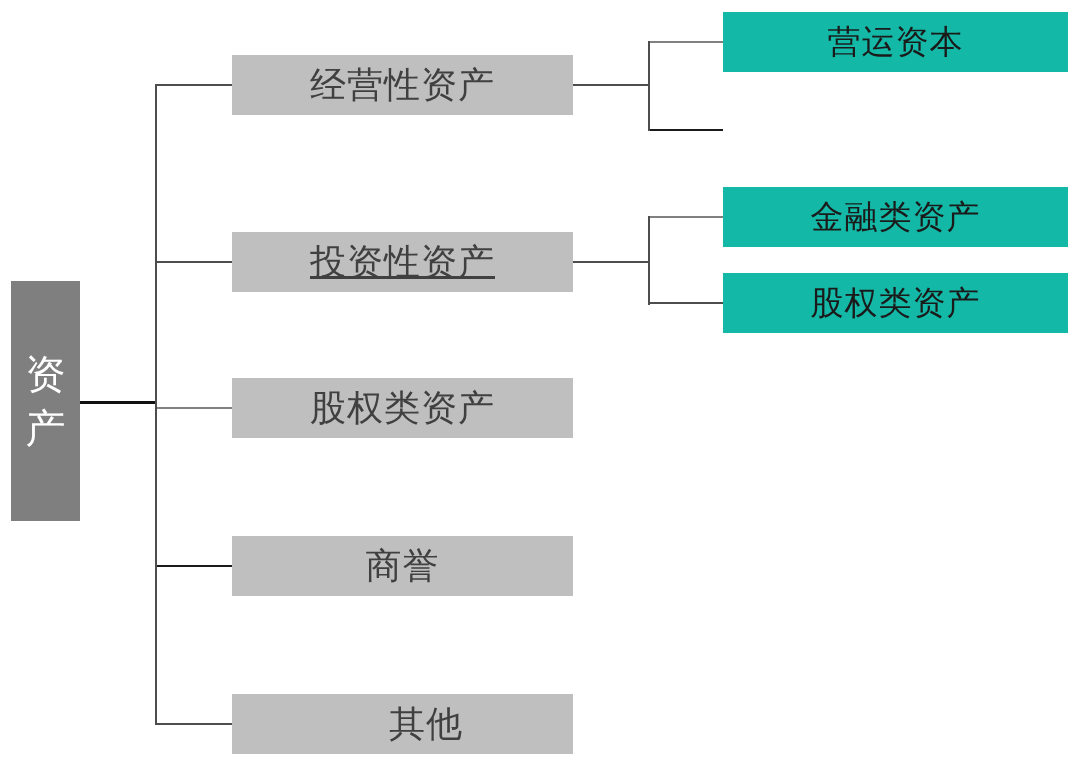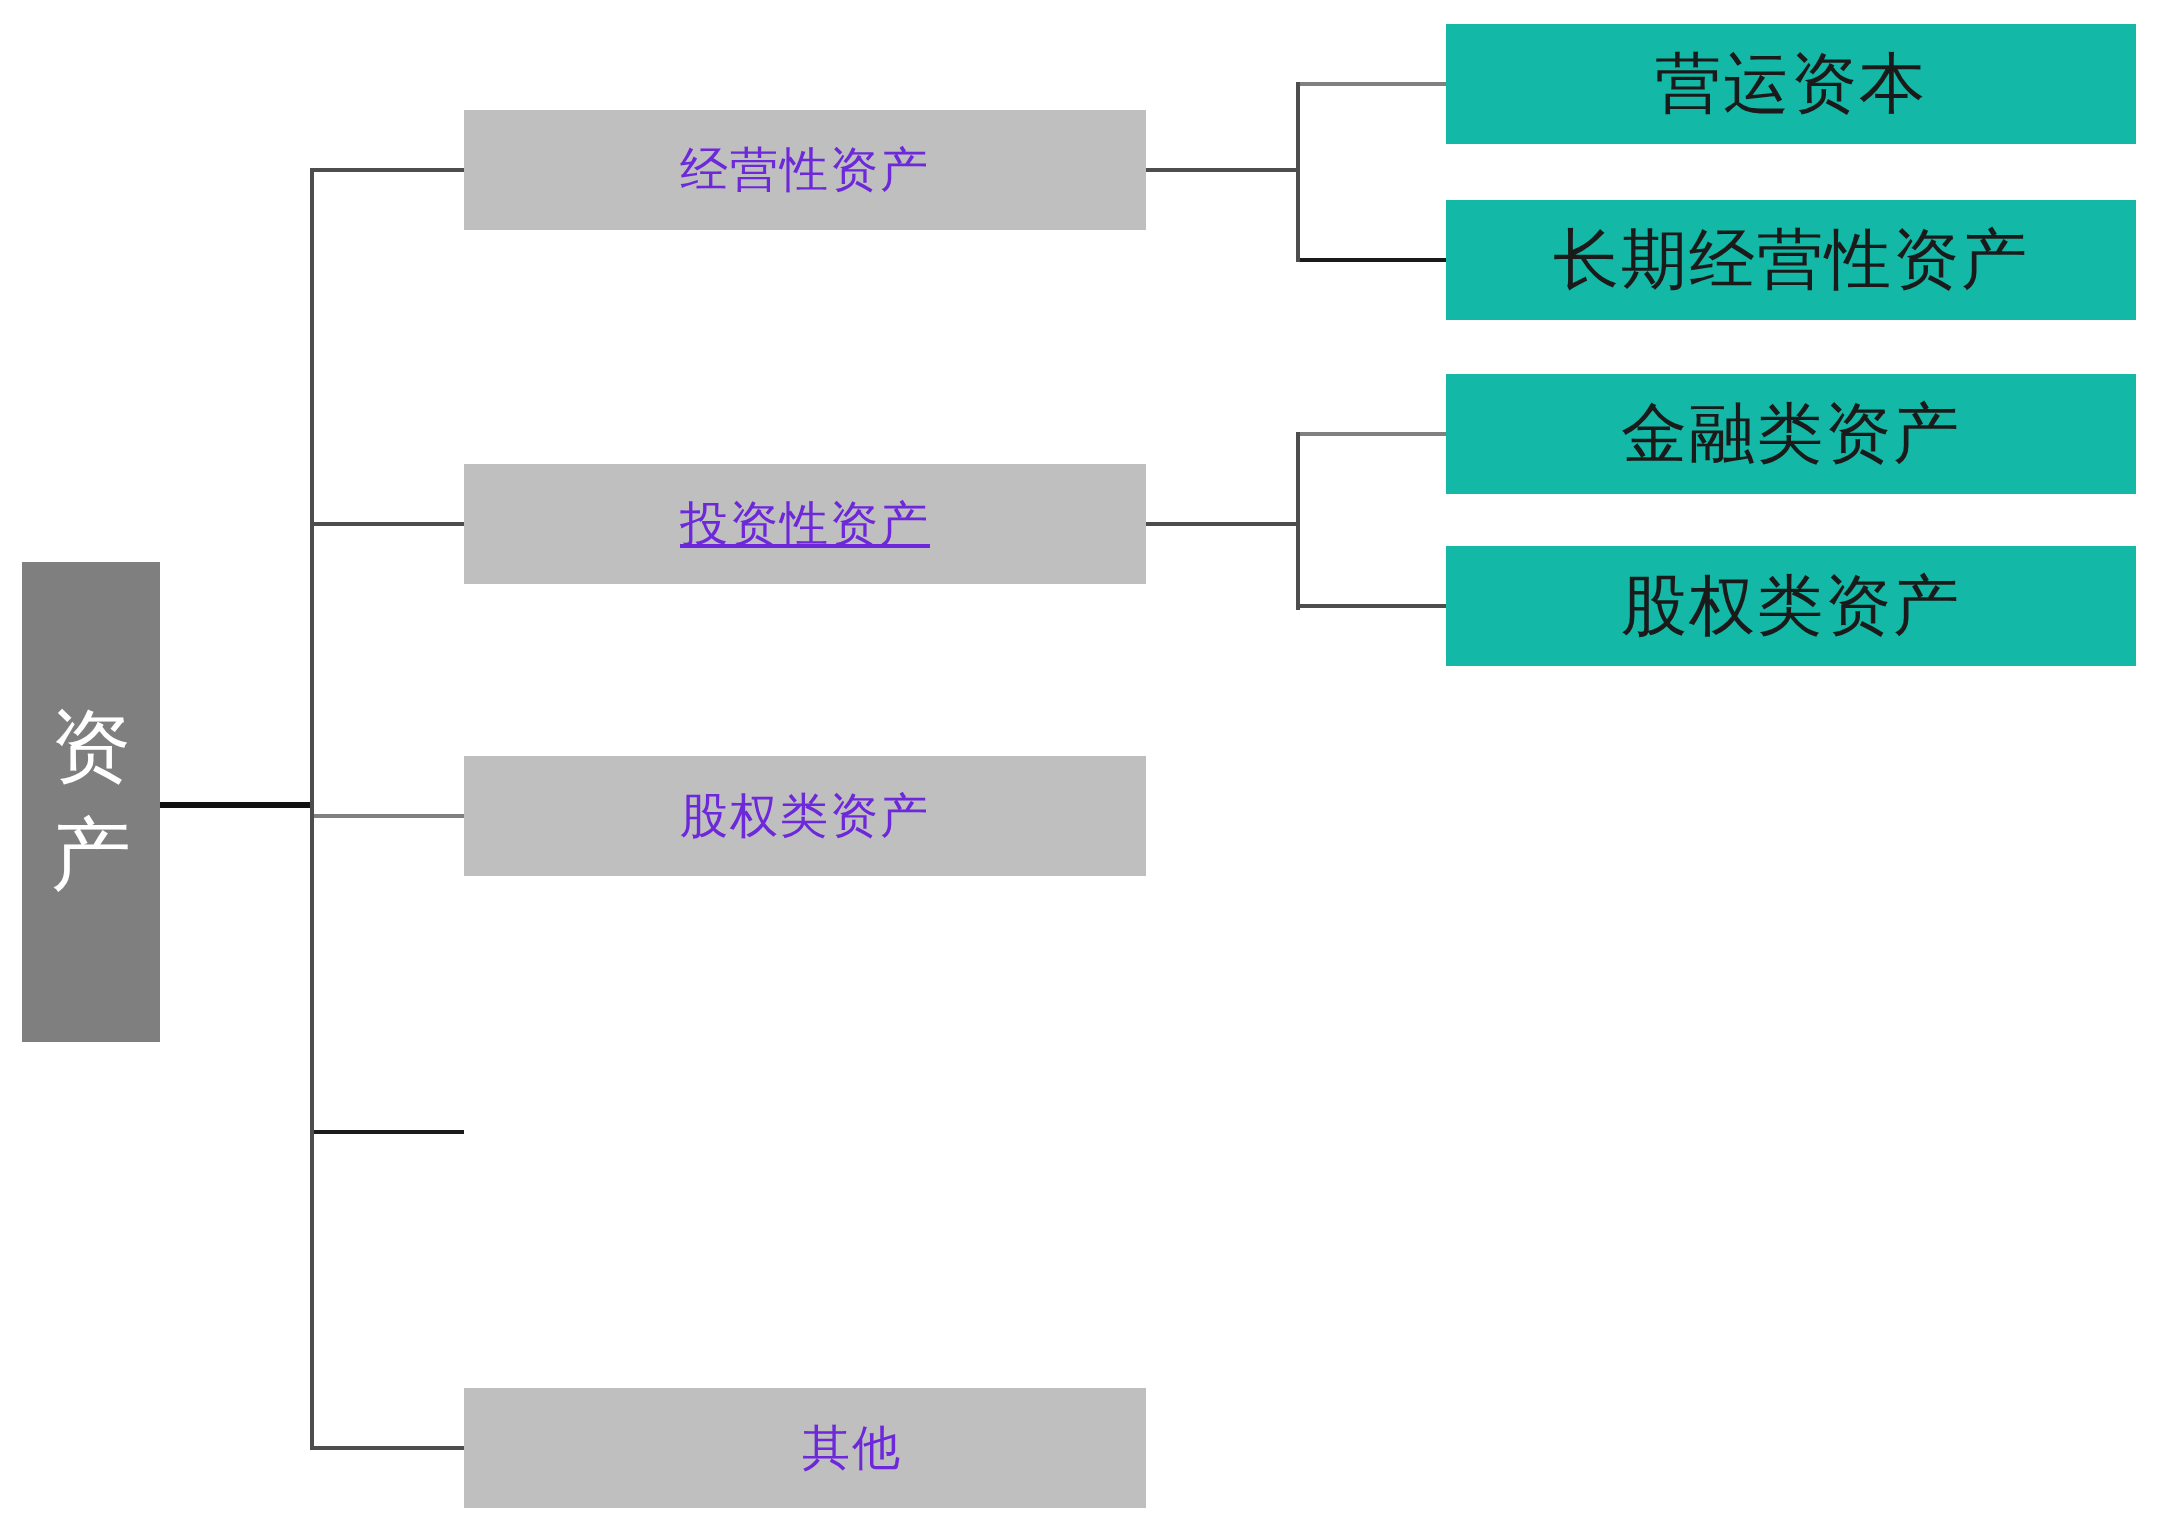--- a/index.html
+++ b/index.html
@@ -30,22 +30,22 @@
     color: #ffffff;
     font-size: 40px;
     line-height: 1.35;
     word-break: break-all;
     padding: 0 14px;
   }
   .node-branch {
     left: 232px;
     width: 341px; height: 60px;
     background: #bfbfbf;
-    color: #6d28d9;
-    font-size: 24px;
+    color: #404040;
+    font-size: 36px;
     letter-spacing: 1px;
   }
   .node-leaf {
     left: 723px;
     width: 345px; height: 60px;
     background: #14b8a6;
     color: #1a1a1a;
     font-size: 33px;
     letter-spacing: 1px;
   }
@@ -105,20 +105,20 @@
   <div class="line line-h g2-parent"></div>
   <div class="line line-v g2-spine"></div>
   <div class="line line-h g2-child1"></div>
   <div class="line line-h g2-child2"></div>
 
   <div class="node node-root">资产</div>
 
   <div class="node node-branch b1">经营性资产</div>
   <div class="node node-branch b2">投资性资产</div>
   <div class="node node-branch b3">股权类资产</div>
+  <div class="node node-branch b4">商誉</div>
   <div class="node node-branch b5">其他</div>
 
   <div class="node node-leaf c1">营运资本</div>
-  <div class="node node-leaf c2">长期经营性资产</div>
   <div class="node node-leaf c4">股权类资产</div>
   <div class="node node-leaf c3">金融类资产</div>
 
 </div>
 
 </body></html>

